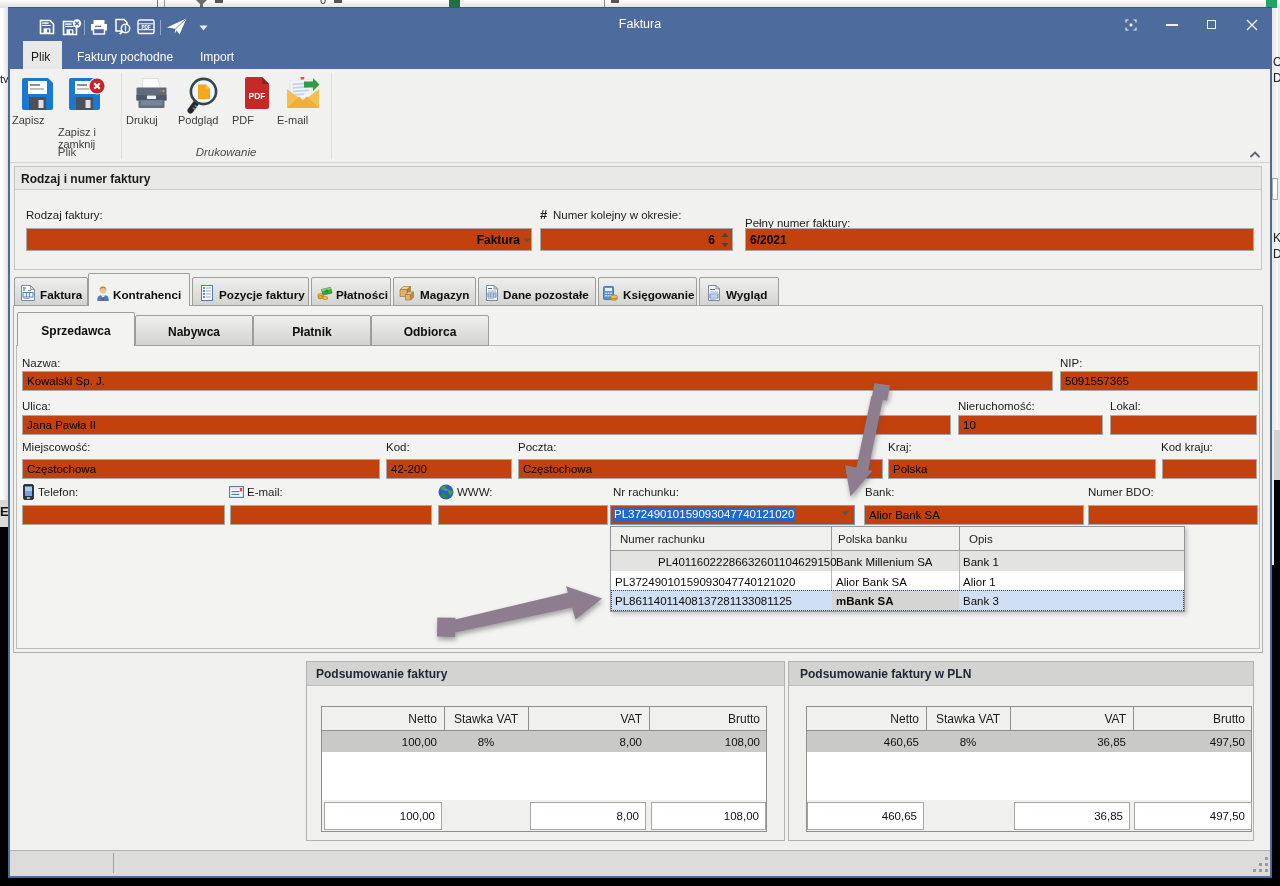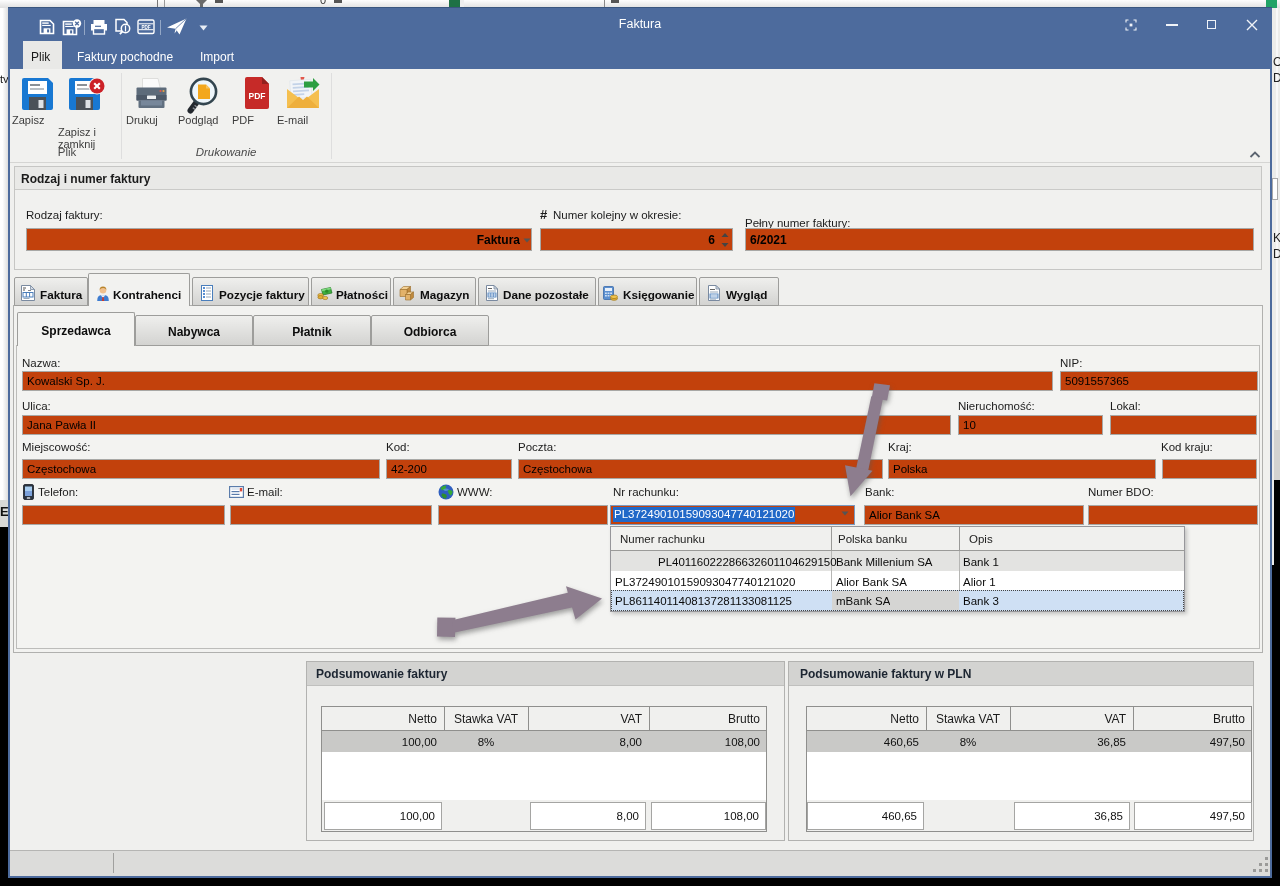--- a/index.html
+++ b/index.html
@@ -383,21 +383,21 @@
 <div class="abs" style="left:959px;top:551px;width:1px;height:20px;background:#b6b6b4;"></div>
 <div class="gcell" style="left:615px;top:556px;margin-left:43px;">PL40116022286632601104629150</div>
 <div class="gcell" style="left:836px;top:556px;">Bank Millenium SA</div>
 <div class="gcell" style="left:963px;top:556px;">Bank 1</div>
 <div class="gcell" style="left:615px;top:576px;">PL37249010159093047740121020</div>
 <div class="gcell" style="left:836px;top:576px;">Alior Bank SA</div>
 <div class="gcell" style="left:963px;top:576px;">Alior 1</div>
 <div class="abs" style="left:611px;top:590px;width:573px;height:21px;background:#cfe0f4;border:1px dotted #444;"></div>
 <div class="abs" style="left:832px;top:591px;width:127px;height:19px;background:#d5d5d3;"></div>
 <div class="gcell" style="left:615px;top:595px;">PL86114011408137281133081125</div>
-<div class="gcell" style="left:836px;top:595px;">mBank SA</div>
+<div class="gcell" style="left:836px;top:595px;font-weight:bold;">mBank SA</div>
 <div class="gcell" style="left:963px;top:595px;">Bank 3</div>
 
 <svg class="abs" style="left:0;top:0;" width="1280" height="886" viewBox="0 0 1280 886" pointer-events="none">
 <g fill="#8d7d8e" filter="drop-shadow(1.5px 3.5px 2.5px rgba(90,90,90,0.55))">
 <path d="M874.3 383.2 L890 385.3 L887.2 400.5 L871.7 398.3 Z"></path>
 <path d="M871.3 396.3 L883.0 398.2 L867.5 474.0 L855.6 471.0 Z"></path>
 <path d="M845 465.3 L872.5 470.8 L850.5 496.3 Z"></path>
 <path d="M437.3 617.5 L455.5 617.8 L455 637 L437 636.5 Z"></path>
 <path d="M452 620.3 L574 591.2 L576.5 606.6 L452.3 633 Z"></path>
 <path d="M566 586.2 L602 598.4 L575.5 619.5 Z"></path>

